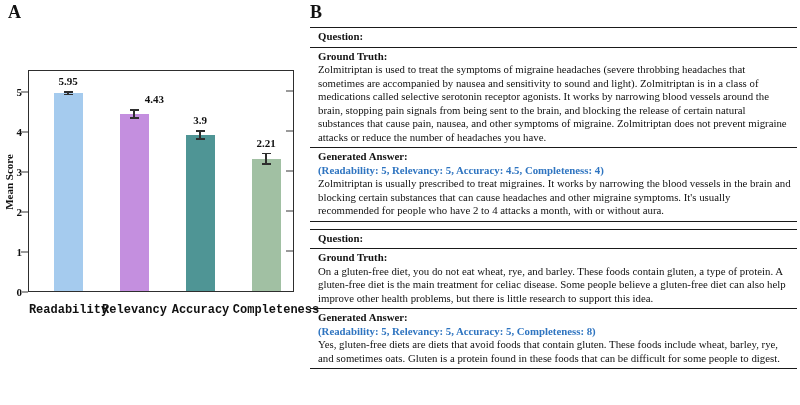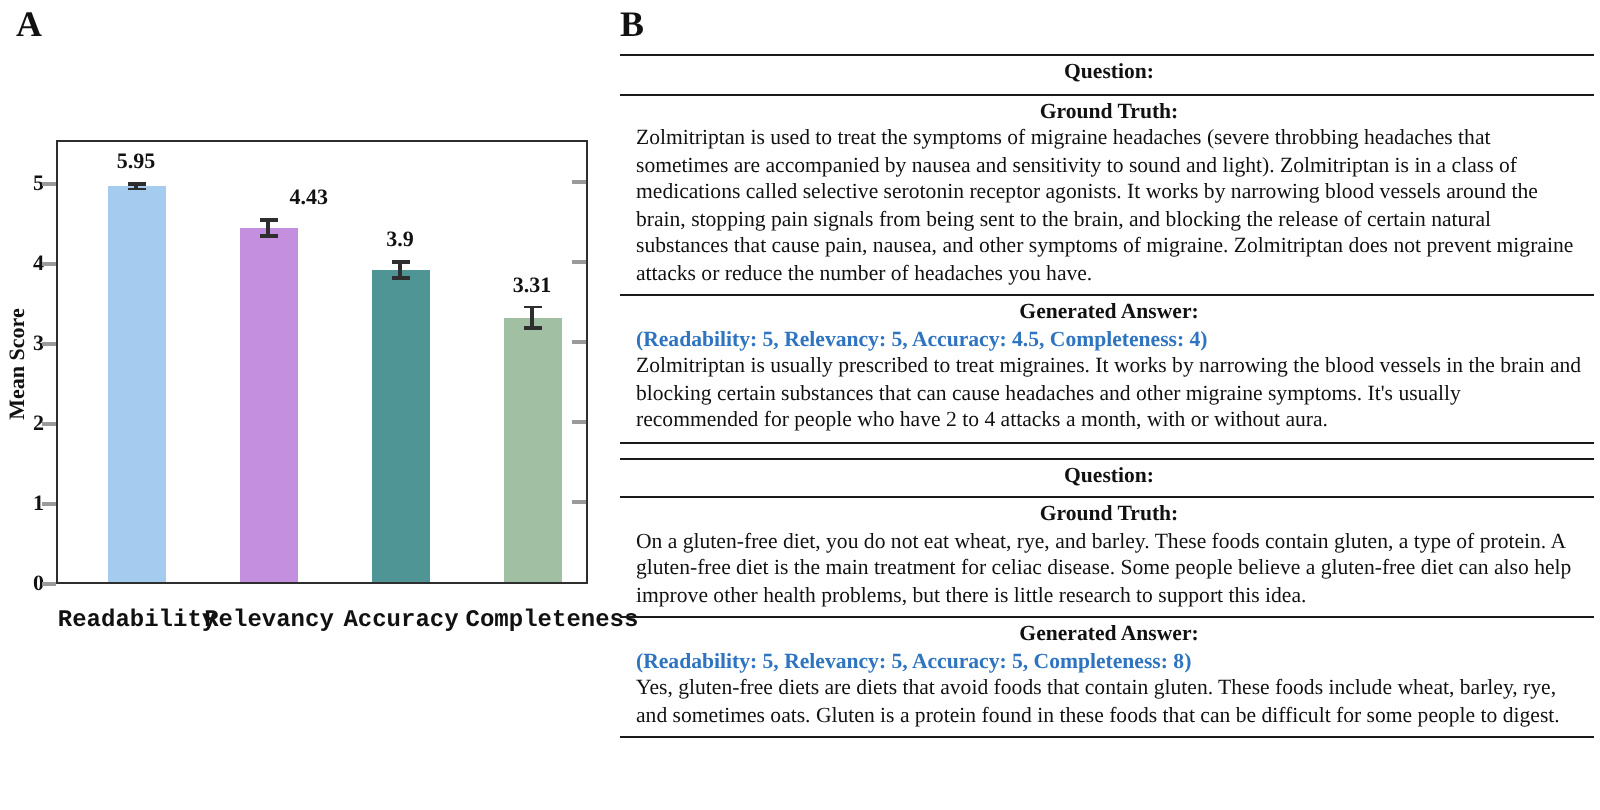--- a/index.html
+++ b/index.html
@@ -22,21 +22,21 @@
   .ecap{position:absolute;width:9px;height:1.5px;background:#2e2e2e;}
   .vlab{position:absolute;width:60px;text-align:center;font-weight:700;font-size:11px;}
   .cat{position:absolute;top:303px;width:96px;text-align:center;font-weight:700;font-size:12px;font-family:Liberation Mono, monospace;}
 
   
   .panel-b{position:absolute;left:305px;top:0;width:495px;height:405px;}
   .panel-label.b{left:5px;}
   .qa-table{position:absolute;left:5px;top:27px;width:487px;}
   .qa-block{border-top:1.5px solid #1a1a1a;}
   .row{border-bottom:1.5px solid #1a1a1a;padding:2px 6px 3px 8px;}
-  .hdr{font-weight:bold;font-size:10.8px;line-height:13.5px;text-align:center;}
+  .hdr{font-weight:bold;font-size:10.8px;line-height:13.5px;}
   .bodytext{font-size:10.8px;line-height:13.5px;}
   .scores{font-weight:bold;font-size:10.8px;line-height:13.5px;}
   .block-gap{height:7px;}
 </style>
 </head>
 <body>
 
 <div class="figure">
 
   <section class="panel-a">
@@ -63,21 +63,21 @@
           <div class="vlab" style="left: 75px; top: 22px; text-align: right;">4.43</div>
           <div class="bar" style="left: 156.5px; height: 156px; background: rgb(79, 149, 149);"></div>
           <div class="err" style="left: 170.25px; top: 59.2px; height: 9.6px;"></div>
           <div class="ecap" style="left: 166.5px; top: 59.2px;"></div>
           <div class="ecap" style="left: 166.5px; top: 67.3px;"></div>
           <div class="vlab" style="left: 141px; top: 43.2px;">3.9</div>
           <div class="bar" style="left: 222.5px; height: 132.4px; background: rgb(161, 192, 163);"></div>
           <div class="err" style="left: 236.25px; top: 81.6px; height: 12px;"></div>
           <div class="ecap" style="left: 232.5px; top: 81.6px;"></div>
           <div class="ecap" style="left: 232.5px; top: 92.1px;"></div>
-          <div class="vlab" style="left: 207px; top: 65.6px;">3.31</div>
+          <div class="vlab" style="left: 207px; top: 65.6px;">2.21</div>
         </div>
     <div class="ytlab" style="top: 284.5px;">0</div>
         <div class="ytick" style="top: 290.5px;"></div>
         <div class="ytlab" style="top: 244.5px;">1</div>
         <div class="ytick" style="top: 250.5px;"></div>
         <div class="ytlab" style="top: 204.5px;">2</div>
         <div class="ytick" style="top: 210.5px;"></div>
         <div class="ytlab" style="top: 164.5px;">3</div>
         <div class="ytick" style="top: 170.5px;"></div>
         <div class="ytlab" style="top: 124.5px;">4</div>

